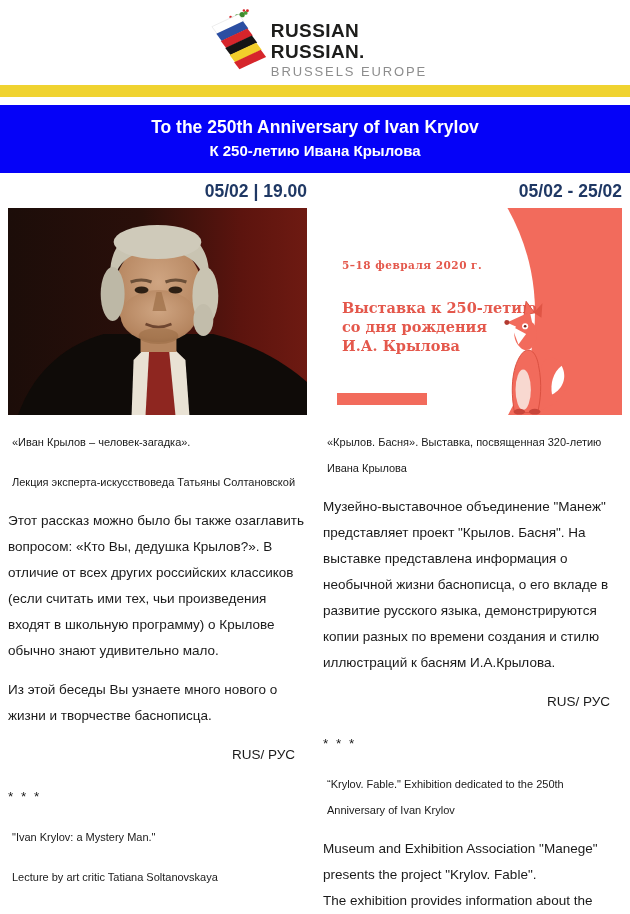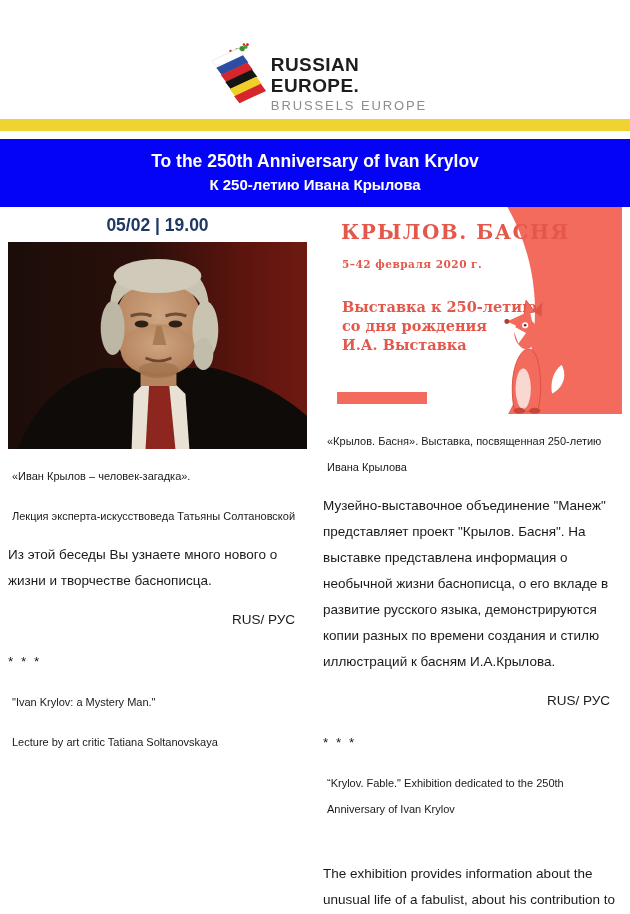--- a/index.html
+++ b/index.html
@@ -4,36 +4,36 @@
 <style>
   html,body { margin:0; padding:0; background:#ffffff; }
   body {
     width:630px; min-height:914px;
     font-family:"Liberation Sans", sans-serif;
     color:#1a1a1a;
   }
   .page { width:630px; overflow:hidden; }
 
   
-  .logo-area { height:85px; display:flex; justify-content:center; align-items:center;margin-top:34px; }
+  .logo-area { height:85px; display:flex; justify-content:center; align-items:center; }
   .logo { display:flex; align-items:flex-start; }
   .logo-flag { width:64px; height:66px; flex:0 0 auto; }
   .logo-text { padding-top:13px; margin-left:4px; }
   .logo-line { font-size:19px; font-weight:bold; letter-spacing:0.4px; line-height:21px; color:#1d1d1b; }
   .logo-sub { font-size:13px; color:#8d8d8d; letter-spacing:1.9px; margin-top:2px; white-space:nowrap; }
 
   
   .yellow-bar { height:12px; background:#F0D330; }
   .banner { background:#0502F8; color:#fff; text-align:center; padding:10px 12px 11px; margin-top:8px; }
   .banner-en { font-size:17.5px; font-weight:bold; line-height:25px; }
   .banner-ru { font-size:15px; font-weight:bold; line-height:22px; }
 
   
   .columns { display:grid; grid-template-columns:1fr 1fr; column-gap:16px; padding:0 8px; }
-  .date { text-align:center; color:#1F3864; font-size:17.5px; font-weight:bold; margin:5px 0 4px; }
+  .date { text-align:right; color:#1F3864; font-size:17.5px; font-weight:bold; margin:5px 0 4px; }
   .media { height:207px; overflow:hidden; position:relative; }
   .media svg.fill { width:100%; height:100%; display:block; }
 
   
   .poster { background:#F26B5C; }
   .poster-blob { position:absolute; width:420px; height:420px; border-radius:50%;
                  background:#ffffff; left:-208px; top:-106px; }
   .poster-title { position:absolute; top:12px; left:18px;
                   font-family:"DejaVu Serif", serif; font-weight:bold;
                   font-size:20px; letter-spacing:1.5px; color:#E4584C; }
@@ -75,21 +75,21 @@
         <polygon points="10,20 40,6 46,14 16,28" fill="#FFFFFF" stroke="#DDDDDD" stroke-width="0.6"></polygon>
         <polygon points="15,28 45,14 51,22 21,36" fill="#2B4EA2"></polygon>
         <polygon points="20,36 50,22 56,30 26,44" fill="#D6252B"></polygon>
 
         <polygon points="25,44 55,30 61,38 31,52" fill="#151515"></polygon>
         <polygon points="30,52 60,38 66,46 36,60" fill="#F2CE2B"></polygon>
         <polygon points="35,60 65,46 71,54 41,68" fill="#D6252B"></polygon>
       </svg>
       <div class="logo-text">
         <div class="logo-line">RUSSIAN</div>
-        <div class="logo-line">EUROPE.</div>
+        <div class="logo-line">RUSSIAN.</div>
         <div class="logo-sub">BRUSSELS EUROPE</div>
       </div>
     </div>
   </header>
 
   <div class="yellow-bar"></div>
 
   <div class="banner">
     <div class="banner-en">To the 250th Anniversary of Ivan Krylov</div>
     <div class="banner-ru">К 250-летию Ивана Крылова</div>
@@ -142,38 +142,39 @@
           <path d="M149,84 L145,103 L159,103 L154,84 Z" fill="#a3764f" opacity="0.85"></path>
 
           <path d="M138,116 Q151,122 164,116" stroke="#6e4630" stroke-width="2.5" fill="none"></path>
 
           <ellipse cx="151" cy="128" rx="20" ry="8" fill="#96683f" opacity="0.5"></ellipse>
         </svg>
       </div>
 
       <h3>«Иван Крылов – человек-загадка».</h3>
       <h3>Лекция эксперта-искусствоведа Татьяны Солтановской</h3>
+      <p>Этот рассказ можно было бы также озаглавить вопросом: «Кто Вы, дедушка Крылов?». В отличие от всех других российских классиков (если считать ими тех, чьи произведения входят в школьную программу) о Крылове обычно знают удивительно мало.</p>
       <p>Из этой беседы Вы узнаете много нового о жизни и творчестве баснописца.</p>
       <div class="lang-note">RUS/ РУС</div>
       <div class="divider">* * *</div>
       <h3>"Ivan Krylov: a Mystery Man."</h3>
       <h3>Lecture by art critic Tatiana Soltanovskaya</h3>
 
     </section>
 
     <section class="col">
+      <h2 class="date">05/02 - 25/02</h2>
 
       <div class="media poster">
         <div class="poster-blob"></div>
-        <div class="poster-title">КРЫЛОВ. БАСНЯ</div>
-        <div class="poster-dates">5–42 февраля 2020 г.</div>
+        <div class="poster-dates">5–18 февраля 2020 г.</div>
         <div class="poster-sub">
           <div>Выставка к 250-летию</div>
           <div>со дня рождения</div>
-          <div>И.А. Выставка</div>
+          <div>И.А. Крылова</div>
         </div>
         <div class="poster-bar"></div>
         <svg class="poster-fox" viewBox="0 0 100 120">
 
           <path d="M62,116 C90,106 98,86 84,66 C77,57 66,60 64,71 C62,88 58,102 52,114 Z" fill="#F26B5C"></path>
           <path d="M85,69 C91,80 87,93 75,99 C73,88 76,76 85,69 Z" fill="#ffffff"></path>
 
           <path d="M36,118 C31,92 34,68 44,56 C52,48 59,56 61,69 C65,88 63,106 60,118 Z" fill="#F26B5C" stroke="#D94F40" stroke-width="1"></path>
 
           <ellipse cx="45" cy="94" rx="8" ry="21" fill="#F8D8D0"></ellipse>
@@ -186,23 +187,23 @@
           <path d="M33,28 L48,36 L40,47 Z" fill="#ffffff"></path>
           <circle cx="28" cy="24" r="2.6" fill="#B23A30"></circle>
           <circle cx="47" cy="28" r="3.2" fill="#ffffff"></circle>
           <circle cx="47" cy="28" r="1.4" fill="#7a1f18"></circle>
 
           <ellipse cx="41" cy="117" rx="6" ry="3" fill="#C8453A"></ellipse>
           <ellipse cx="57" cy="117" rx="6" ry="3" fill="#C8453A"></ellipse>
         </svg>
       </div>
 
-      <h3>«Крылов. Басня». Выставка, посвященная 250-летию Ивана Крылова</h3>
+      <h3>«Крылов. Басня». Выставка, посвященная 320-летию Ивана Крылова</h3>
       <p>Музейно-выставочное объединение "Манеж" представляет проект "Крылов. Басня". На выставке представлена информация о необычной жизни баснописца, о его вкладе в развитие русского языка, демонстрируются копии разных по времени создания и стилю иллюстраций к басням И.А.Крылова.</p>
       <div class="lang-note">RUS/ РУС</div>
       <div class="divider">* * *</div>
       <h3>“Krylov. Fable." Exhibition dedicated to the 250th Anniversary of Ivan Krylov</h3>
-      <p><br>
+      <p><span>Museum and Exhibition Association "Manege" presents the project "Krylov. Fable".</span><br>
       <span>The exhibition provides information about the unusual life of a fabulist, about his contribution to the development of the Russian language, demonstrates copies of different in time of creation and style of illustrations to the fables of I. Krylov</span></p>
     </section>
 
   </main>
 </div>
 
 </body></html>

